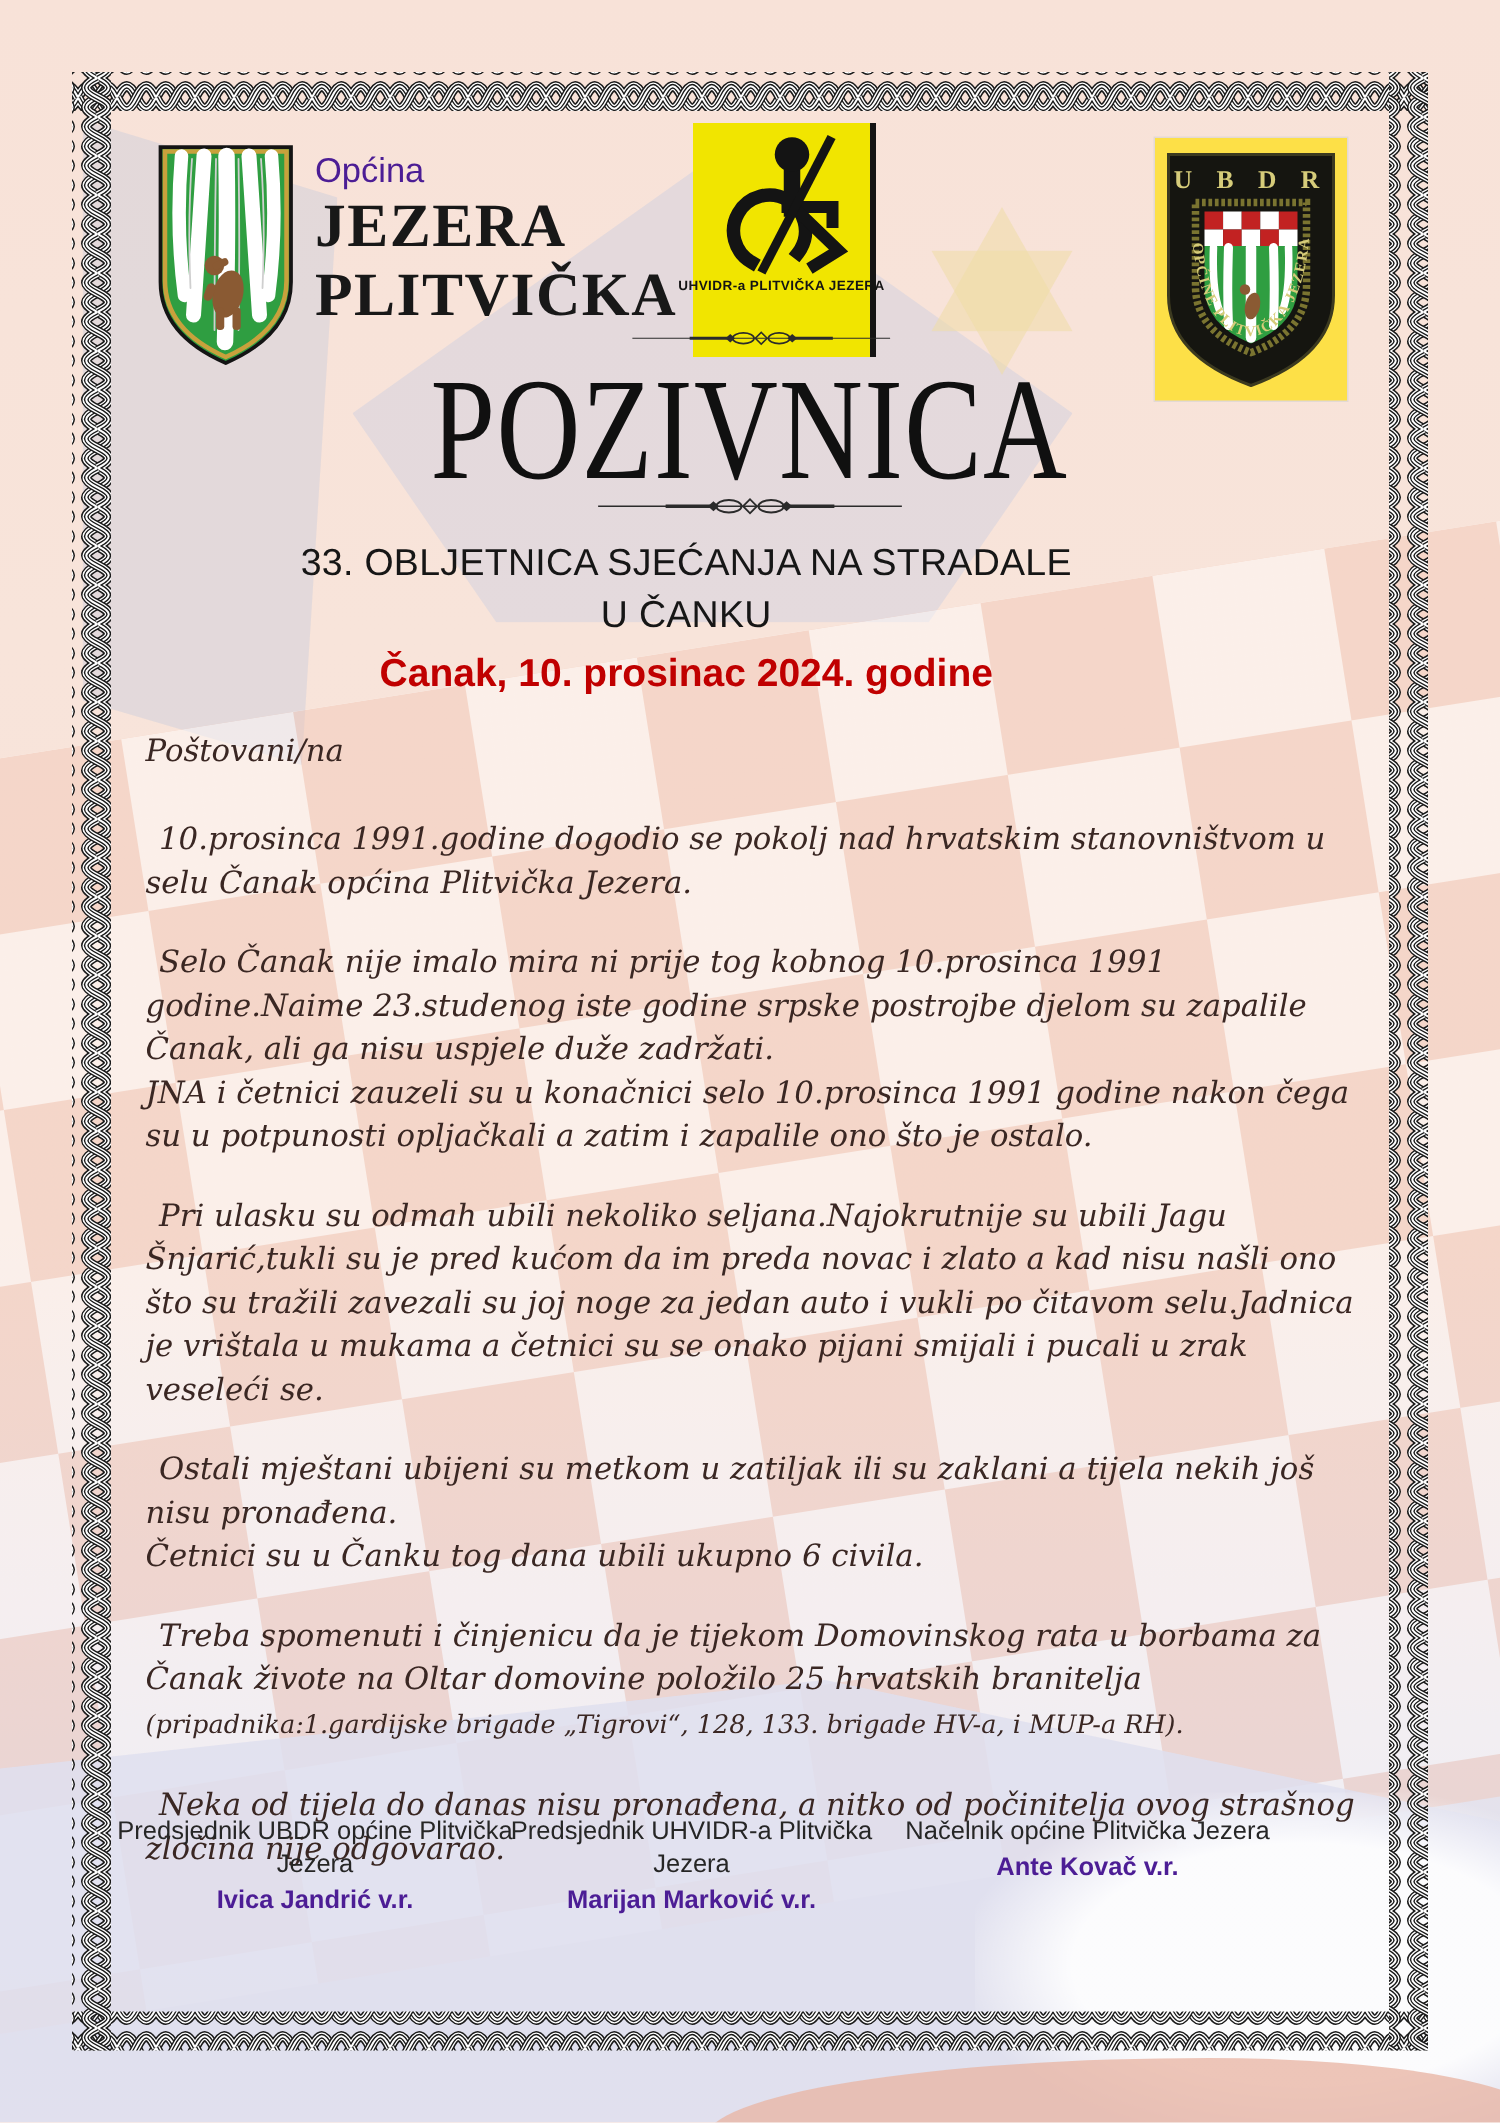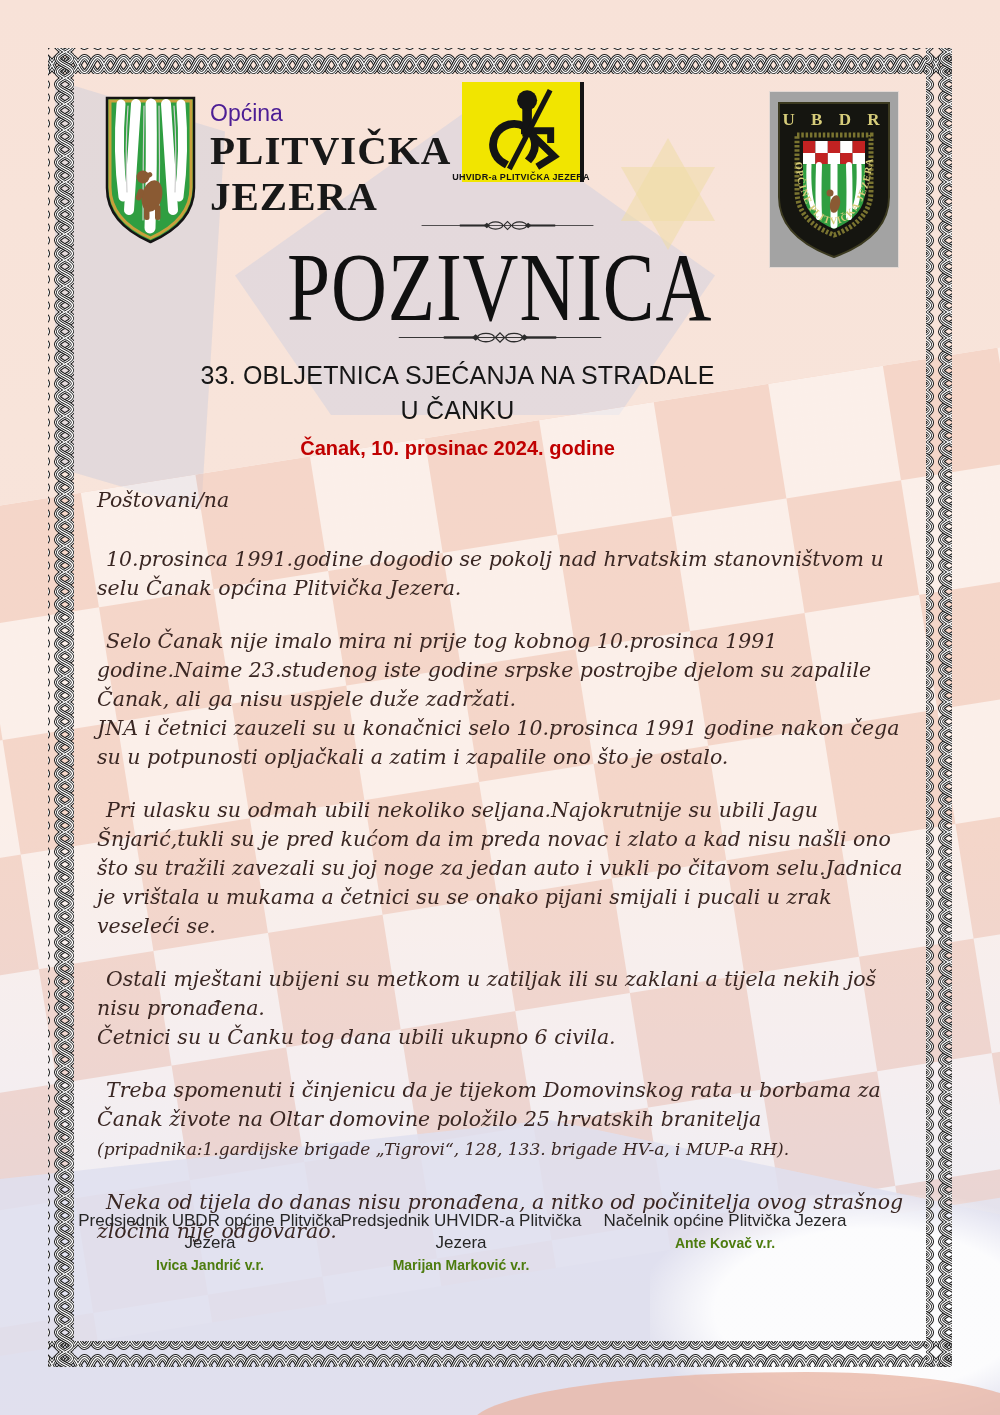--- a/index.html
+++ b/index.html
@@ -29,48 +29,48 @@
     background:radial-gradient(ellipse at center,#ffffff 50%, rgba(255,255,255,0) 75%); }
   .bg-redwave { left:470px; top:1372px; width:560px; height:60px; background:#e9b7a6; opacity:.8;
     border-radius:60% 40% 0 0 / 90% 70% 0 0; }
   
   .frame { position:absolute; inset:0; z-index:5; pointer-events:none; }
   
   .muni-logo { position:absolute; left:103px; top:92px; z-index:10; display:flex; }
   .muni-text { margin-left:12px; font-family:"Liberation Serif", serif; }
   .muni-opcina { color:#4c1d95; font-size:23px; font-family:"Liberation Sans",sans-serif; margin-top:8px; }
   .muni-big { color:#181818; font-weight:bold; font-size:41px; line-height:46px; letter-spacing:1px; }
-  .uhvidr { position:absolute; left:462px; top:82px; z-index:10; width:118px; height:100px;
+  .uhvidr { position:absolute; left:462px; top:82px; z-index:10; width:118px; height:156px;
     background:#f1e500; border-right:4px solid #141414; display:flex; flex-direction:column; align-items:center; }
   .uhvidr-caption { font-size:9px; font-weight:bold; color:#141414; letter-spacing:.3px; margin-top:1px; white-space:nowrap; }
   .ubdr-box { position:absolute; left:770px; top:92px; z-index:10; width:128px; height:175px;
-    background:#a3a3a3; box-shadow:0 0 0 1px #e3d9d4; display:flex; align-items:center; justify-content:center; }
+    background:#fde047; box-shadow:0 0 0 1px #e3d9d4; display:flex; align-items:center; justify-content:center; }
   .divider { position:absolute; z-index:10; }
   .divider svg { display:block; width:100%; height:100%; }
   
   .title { position:absolute; left:0; top:240px; width:1000px; text-align:center; z-index:10;
     font-family:"Liberation Serif", serif; color:#101010; }
   .title-text { display:inline-block; font-size:88px; line-height:96px; transform:scale(.88,1.1); letter-spacing:1px; }
   .subtitles { position:absolute; left:85px; top:358px; width:745px; text-align:center; z-index:10; color:#161616; }
   .sub-line { font-size:25px; line-height:35px; letter-spacing:.2px; }
-  .date-line { font-size:20px; line-height:36px; font-weight:bold; color:#c00000; margin-top:2px; }
+  .date-line { font-size:26px; line-height:36px; font-weight:bold; color:#c00000; margin-top:2px; }
   
   .body-text { position:absolute; left:97px; top:486px; width:818px; z-index:10;
     font-family:"DejaVu Serif", serif; font-style:italic; color:#3a2723; }
   .body-text p { margin:0 0 24px 0; font-size:20.5px; line-height:29px; white-space:pre-line; text-indent:9px; }
   .body-text p.salutation { text-indent:0; margin-bottom:30px; }
   .body-text .small-inline { font-size:17px; }
   
   .signatures { position:absolute; left:0; top:1210px; width:1000px; z-index:10; color:#262626; }
   .sig { position:absolute; text-align:center; }
   .sig-1 { left:70px;  width:280px; }
   .sig-2 { left:336px; width:250px; }
   .sig-3 { left:600px; width:250px; }
   .sig-role { font-size:17px; line-height:22px; }
-  .sig-name { font-size:14px; font-weight:bold; margin-top:3px; color:#4d7c0f; }
+  .sig-name { font-size:17px; font-weight:bold; margin-top:3px; color:#4c1d95; }
 </style>
 </head>
 <body>
 
 <div class="page">
 
   <div class="bg bg-base"></div>
   <div class="bg bg-blueleft"></div>
   <div class="bg bg-roof"></div>
   <div class="bg bg-star1"></div>
@@ -130,22 +130,22 @@
         <ellipse cx="49" cy="104" rx="10" ry="16" transform="rotate(14 49 104)"></ellipse>
         <circle cx="40" cy="85" r="6.5"></circle>
         <rect x="38" y="84" width="11" height="5" rx="2.5" transform="rotate(-25 38 84)"></rect>
         <rect x="41" y="113" width="5.5" height="15" rx="2.5"></rect>
         <rect x="52" y="113" width="5.5" height="15" rx="2.5"></rect>
         <rect x="36" y="96" width="6" height="12" rx="3" transform="rotate(20 36 96)"></rect>
       </g>
     </svg>
     <div class="muni-text">
       <div class="muni-opcina">Općina</div>
+      <div class="muni-big">JEZERA</div>
       <div class="muni-big">PLITVIČKA</div>
-      <div class="muni-big">JEZERA</div>
     </div>
   </div>
 
   <div class="uhvidr">
     <svg width="104" height="102" viewBox="0 0 104 102">
       <g stroke="#141414" fill="none" stroke-linecap="square">
         <circle cx="44" cy="72" r="24" stroke-width="9" stroke-dasharray="116 36" transform="rotate(120 44 72)"></circle>
         <path d="M59,32 L59,57" stroke-width="11"></path>
         <path d="M56,56 L86,56 L86,66" stroke-width="8"></path>
         <path d="M62,58 L90,85 L74,95" stroke-width="8"></path>

